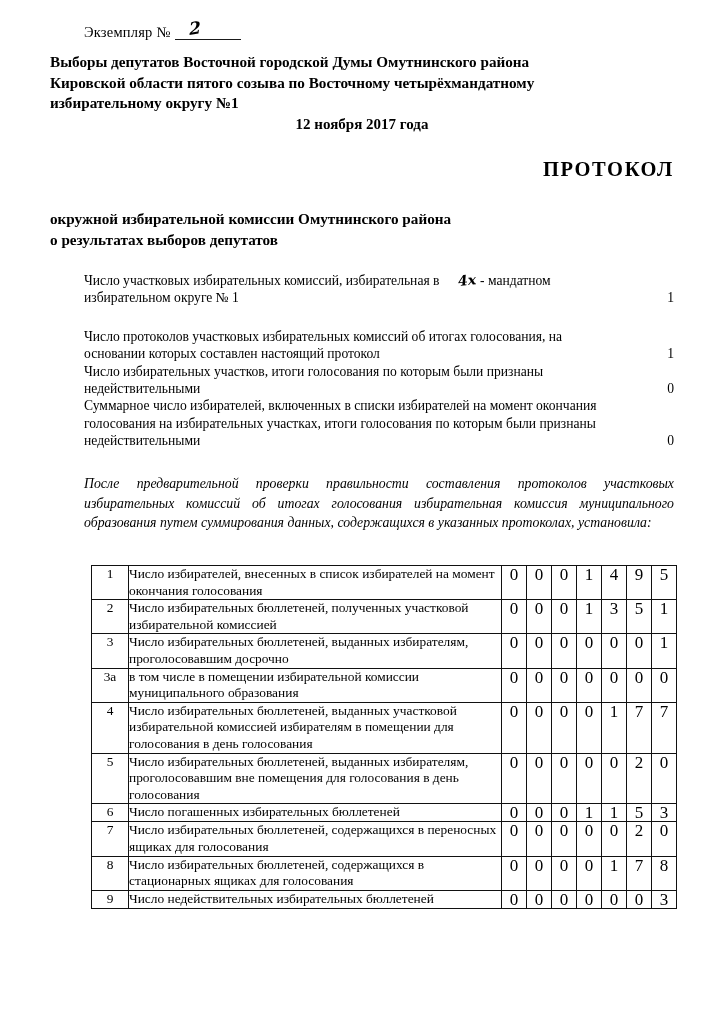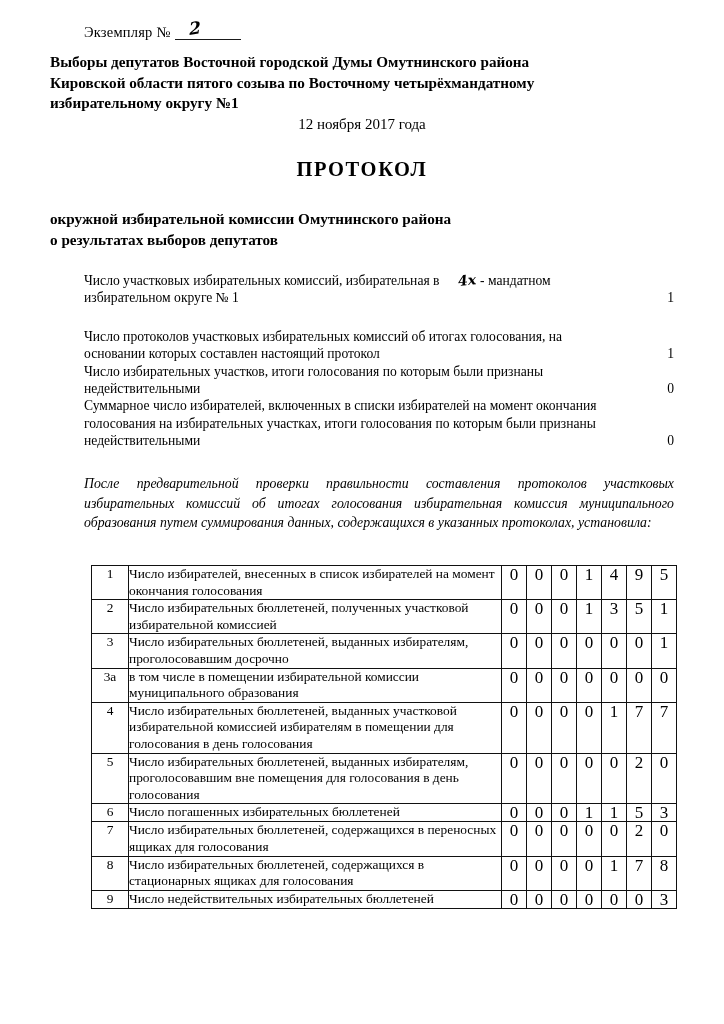--- a/index.html
+++ b/index.html
@@ -59,31 +59,31 @@
     font-weight: 700;
     font-size: 15.2px;
     line-height: 20.5px;
   }
   .title-date {
     position: absolute;
     left: 50px;
     top: 116px;
     width: 624px;
     text-align: center;
-    font-weight: 400;
+    font-weight: 700;
     font-size: 15px;
   }
 
   
   .proto-word {
     position: absolute;
     left: 50px;
     top: 158px;
     width: 624px;
-    text-align: center;
+    text-align: right;
     font-weight: 700;
     font-size: 20.5px;
     letter-spacing: 1.6px;
   }
   .proto-sub1 {
     position: absolute;
     left: 50px;
     top: 188px;
     width: 624px;
     text-align: left;

